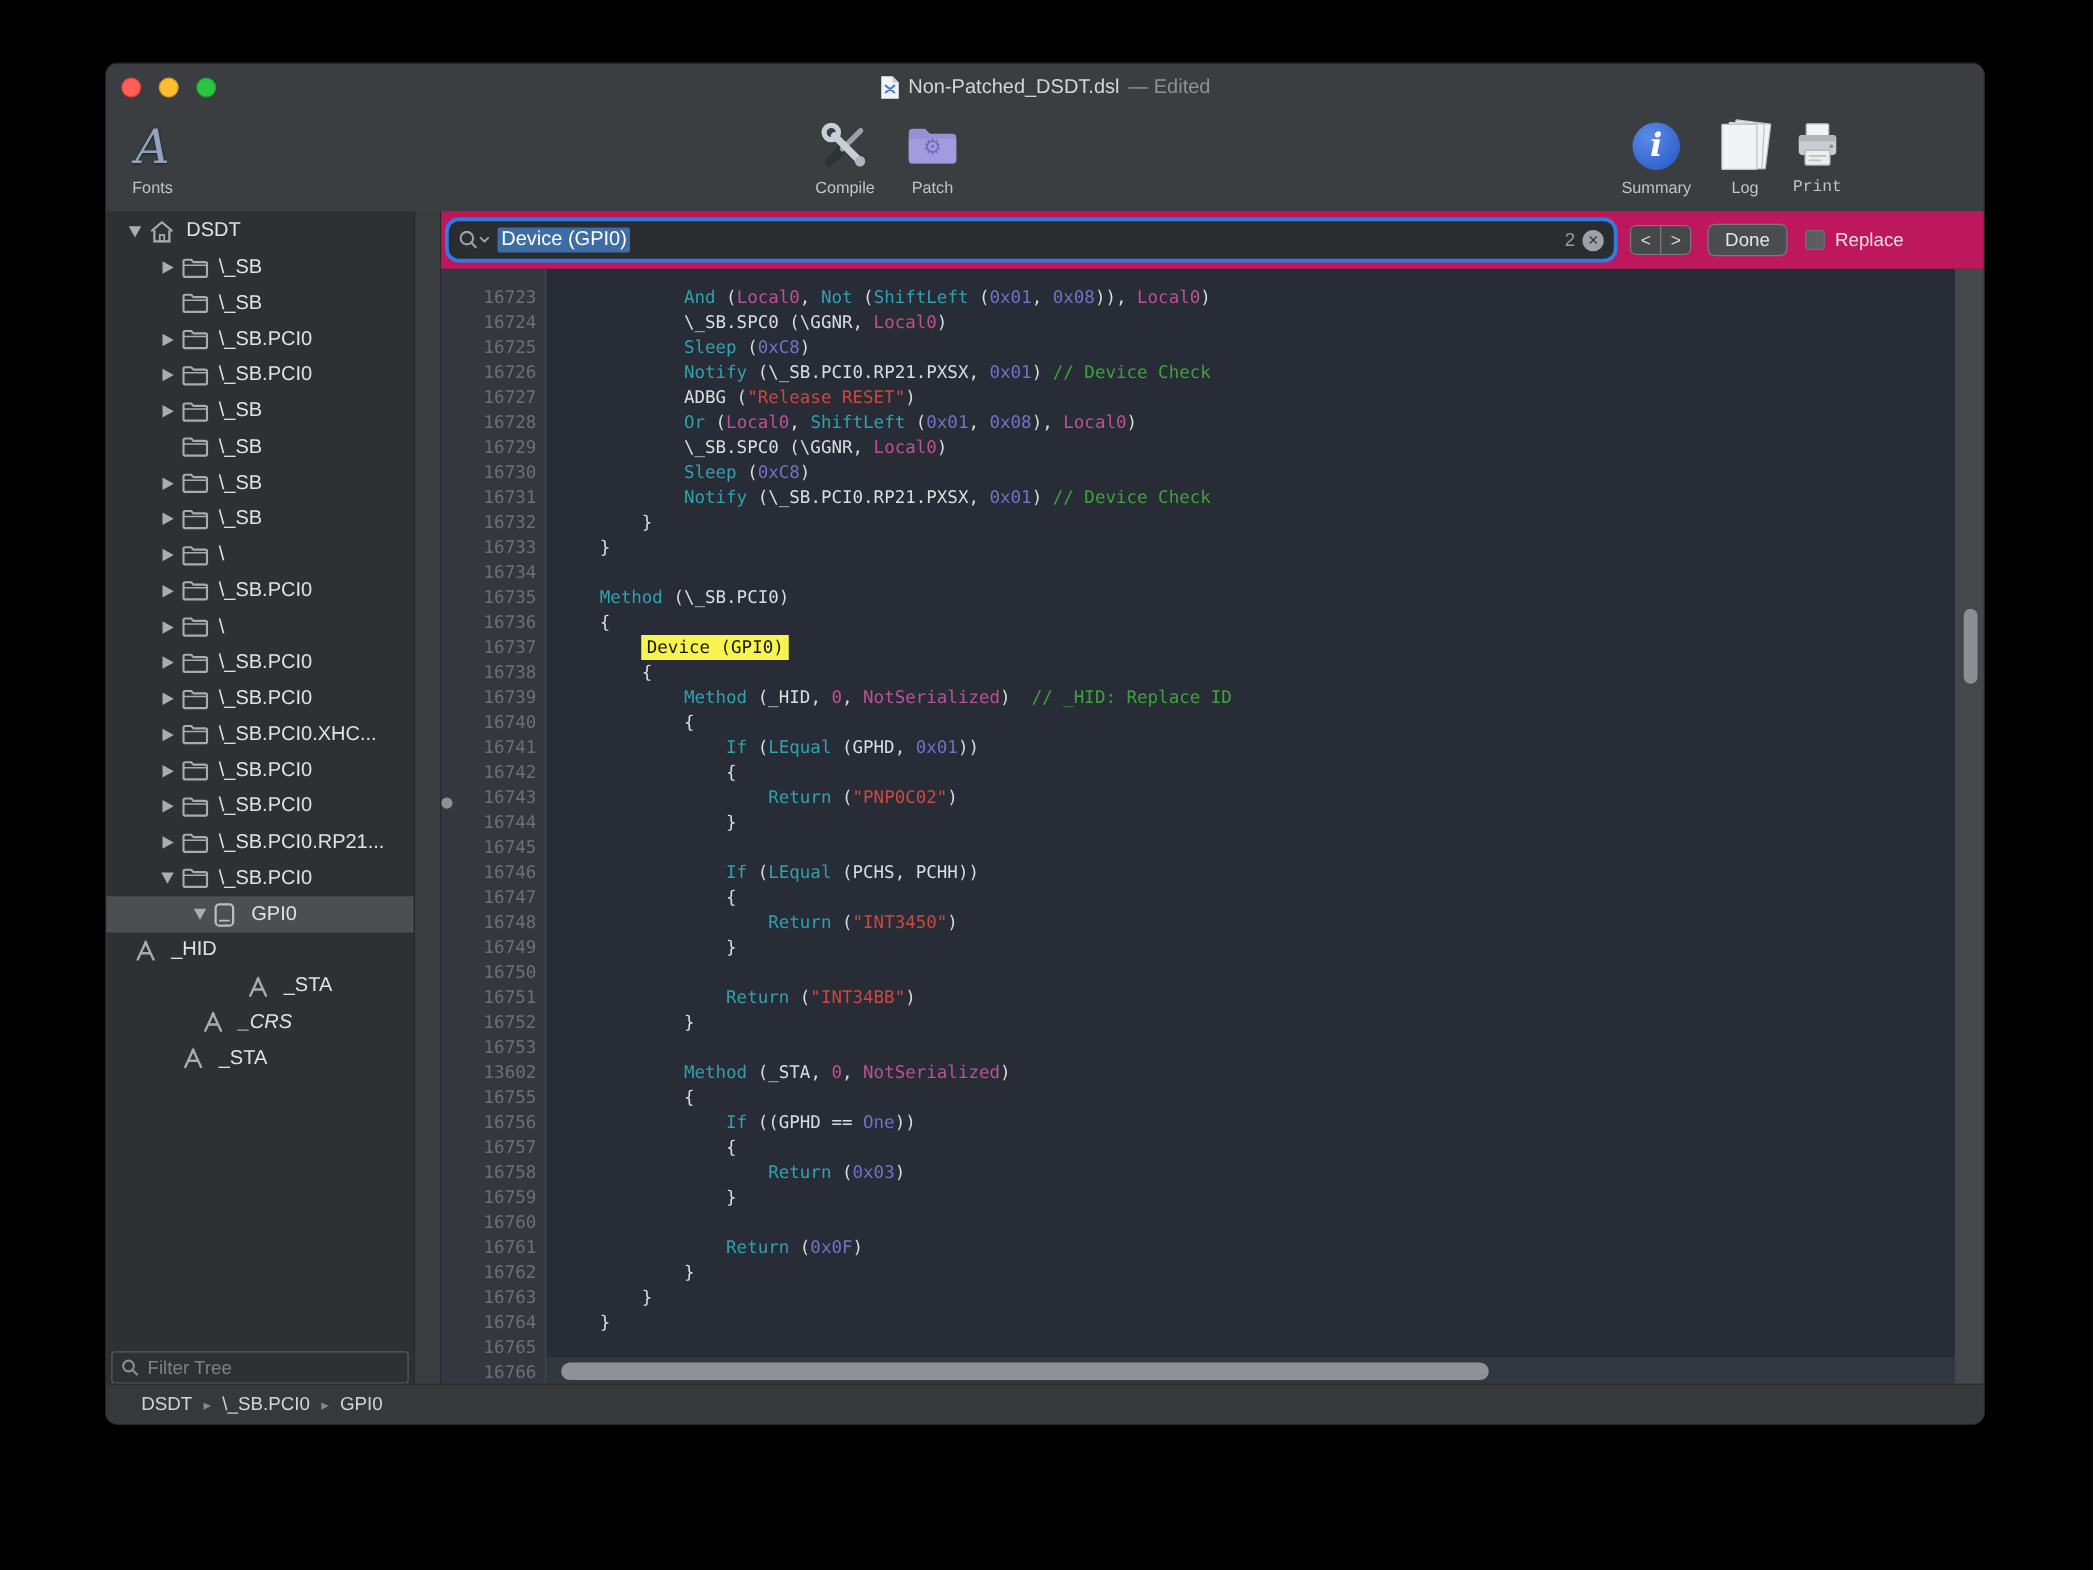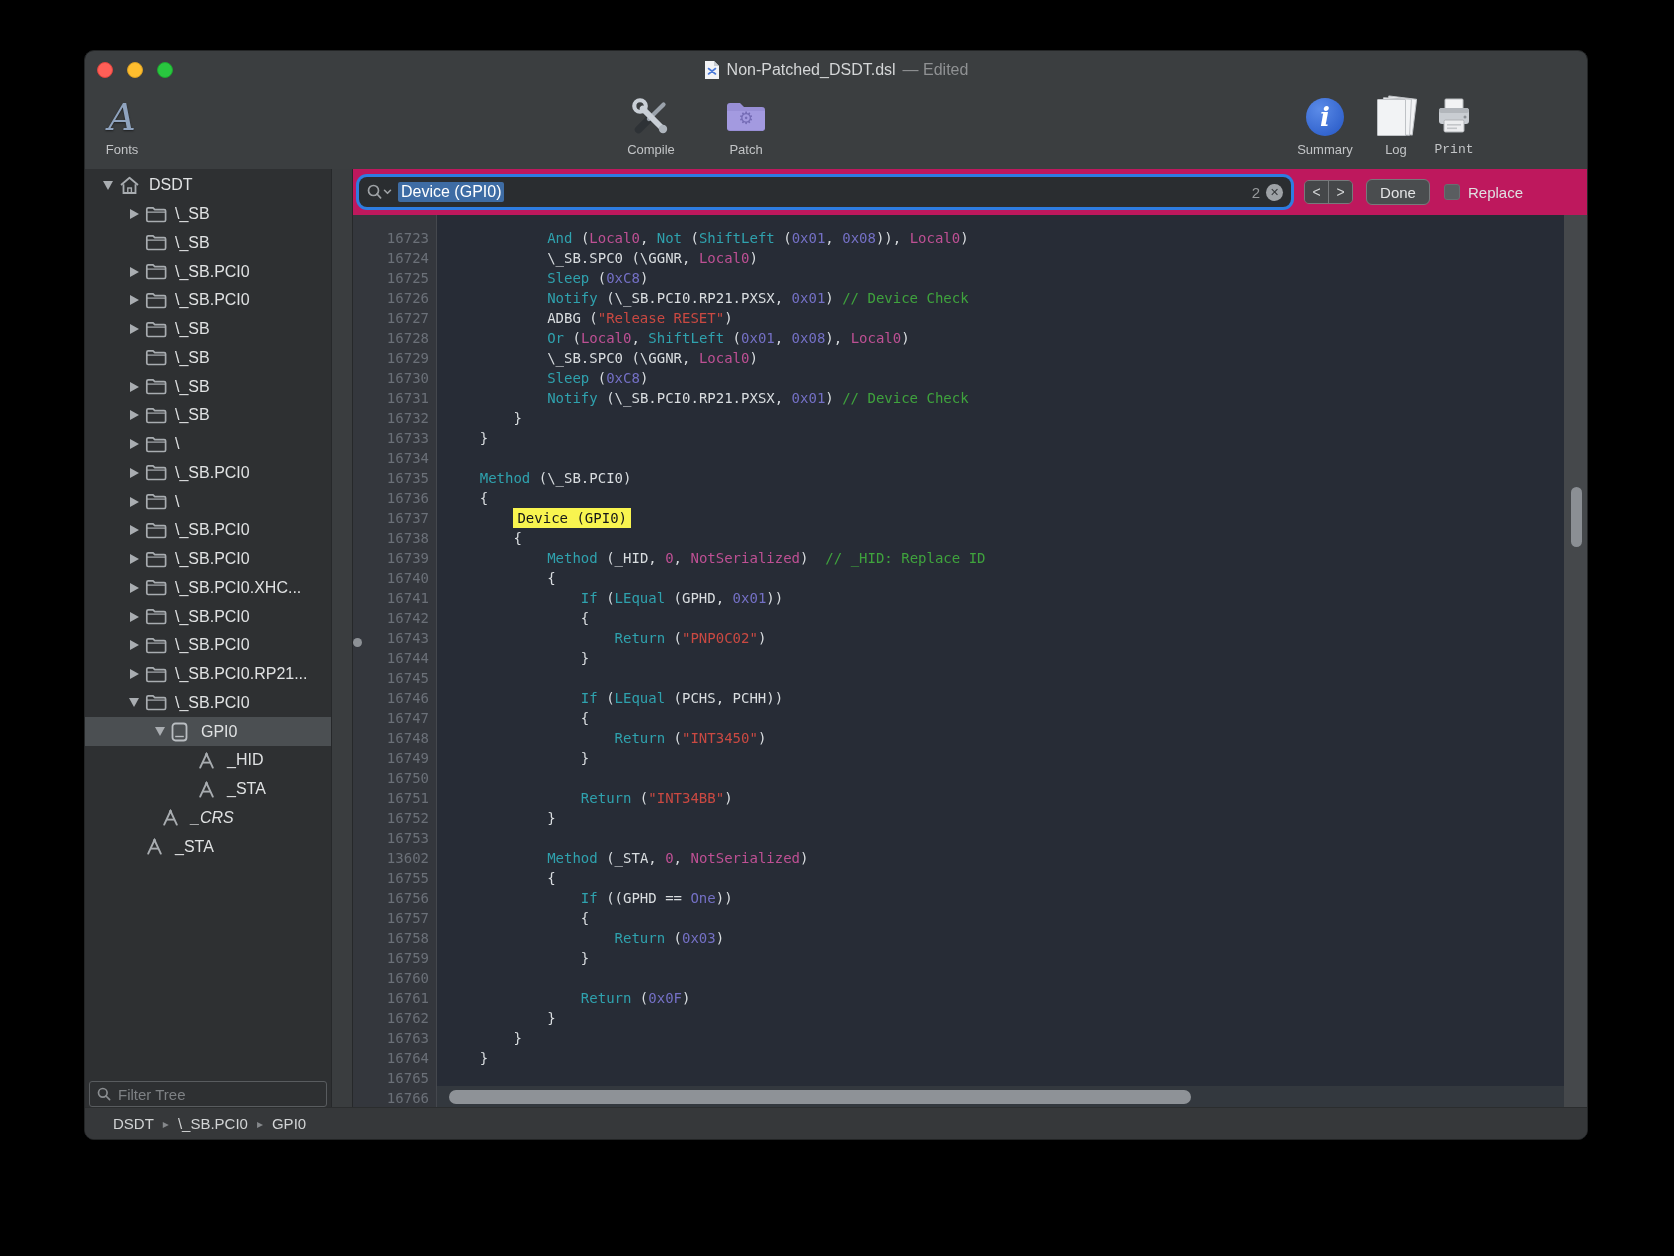--- a/index.html
+++ b/index.html
@@ -97,21 +97,21 @@
     </div>
   </div>
 
   <div class="toolbar">
     <div class="tb-item" style="left:4px;width:66px;">
       <div class="tb-icon">
           <span class="fonts-glyph">A</span>
         </div>
       <div class="tb-label">Fonts</div>
     </div>
-    <div class="tb-item" style="left:524px;width:84px;">
+    <div class="tb-item" style="left:549px;width:84px;">
       <div class="tb-icon">
         <svg width="46" height="46" viewBox="0 0 44 44">
           <g stroke-linecap="round" fill="none">
             <line x1="10" y1="34" x2="21" y2="23" stroke="#2E3236" stroke-width="7"></line>
             <line x1="20" y1="24" x2="34" y2="10" stroke="#9AA2AB" stroke-width="4"></line>
             <circle cx="11.5" cy="11.5" r="5.5" stroke="#C9CFD6" stroke-width="4"></circle>
             <line x1="14" y1="14" x2="33" y2="33" stroke="#C9CFD6" stroke-width="5.5"></line>
             <circle cx="33.5" cy="33.5" r="4" fill="#AEB5BD"></circle>
           </g>
         </svg>
@@ -362,21 +362,21 @@
           <div class="trow sel" style="padding-left: 64px;">
             <span class="tri open"></span>
             <span class="ticon">
               <svg width="17" height="20" viewBox="0 0 17 20">
                 <rect x="1.5" y="1.5" width="14" height="17" rx="3" fill="none" stroke="#B9BDC1" stroke-width="1.8"></rect>
                 <path d="M4.2 14.5 h8.6" stroke="#B9BDC1" stroke-width="1.4"></path>
               </svg>
             </span>
             <span class="tlabel">GPI0</span>
           </div>
-          <div class="trow" style="padding-left: 90px;">
+          <div class="trow" style="">
             <span class="tri none"></span>
             <span class="ticon">
               <svg width="19" height="17" viewBox="0 0 19 17">
                 <path d="M3.2 15.6 L9.5 2 L15.8 15.6" fill="none" stroke="#A8ACB0" stroke-width="1.9" stroke-linecap="round"></path>
                 <path d="M5.6 10.6 h7.8" stroke="#A8ACB0" stroke-width="1.9"></path>
                 <circle cx="9.5" cy="2.3" r="1.4" fill="#A8ACB0"></circle>
               </svg>
             </span>
             <span class="tlabel">_HID</span>
           </div>

